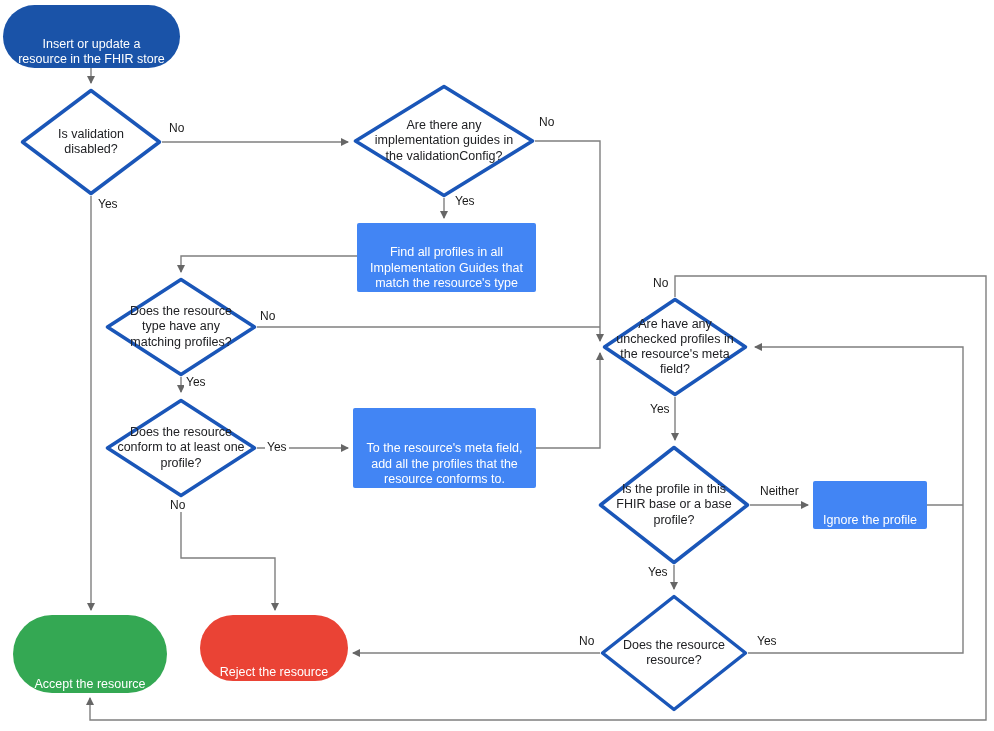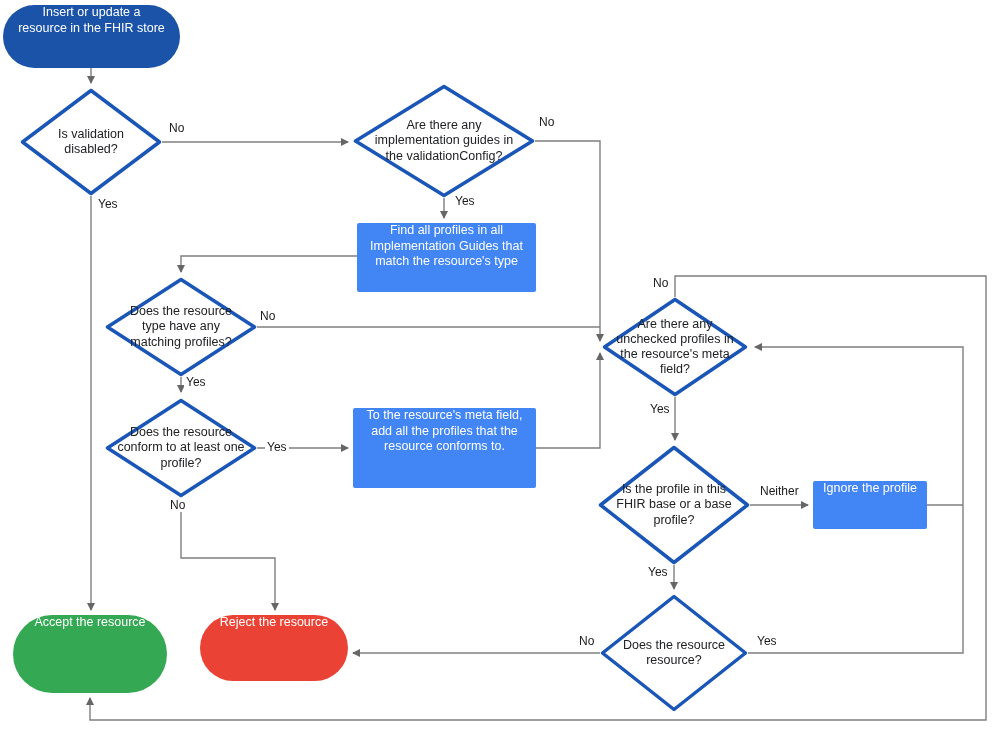--- a/index.html
+++ b/index.html
@@ -1,21 +1,21 @@
 <!DOCTYPE html>
 <html style="--start-bg: #1a53a8; --process-bg: #4285f4; --accept-bg: #34a853; --reject-bg: #ea4335; --diamond-border: #1a56b8; --line: #7f7f7f; --arrow: #666666;"><head>
 <meta charset="utf-8">
 <style>
   html,body{margin:0;padding:0;background:#fff;}
   #canvas{
     position:relative;width:994px;height:731px;background:#fff;overflow:hidden;
     font-family:"Liberation Sans",sans-serif;color:#202124;
   }
   #edges{position:absolute;left:0;top:0;width:994px;height:731px;}
-  .node{position:absolute;display:flex;align-items:flex-start;justify-content:center;
+  .node{position:absolute;display:flex;align-items:flex-end;justify-content:center;
         text-align:center;box-sizing:border-box;line-height:1.25;}
   .stadium{border-radius:40px;color:#fff;font-size:12.5px;padding:0 14px;}
   .start{background:var(--start-bg);}
   .accept{background:var(--accept-bg);}
   .reject{background:var(--reject-bg);}
   .process{background:var(--process-bg);color:#fff;border-radius:2px;
            font-size:12.5px;padding:0 10px;}
   .diamond{position:absolute;}
   .diamond svg{position:absolute;left:0;top:0;width:100%;height:100%;overflow:visible;}
   .diamond polygon{fill:#fff;stroke:var(--diamond-border);stroke-width:3.5;stroke-linejoin:round;}
@@ -107,21 +107,21 @@
     <svg>
         <polygon points="76,2.5 149.5,50 76,97.5 2.5,50"></polygon>
       </svg>
     <div class="dtext">Does the resource conform to at least one profile?</div>
   </div>
 
   <div class="diamond" style="left:602px;top:297px;width:146px;height:100px">
     <svg>
         <polygon points="73,2.5 143.5,50 73,97.5 2.5,50"></polygon>
       </svg>
-    <div class="dtext">Are there any unchecked profiles in the resource's meta field?</div>
+    <div class="dtext">Are have any unchecked profiles in the resource's meta field?</div>
   </div>
 
   <div class="diamond" style="left:598px;top:445px;width:152px;height:120px">
     <svg>
         <polygon points="76,2.5 149.5,60 76,117.5 2.5,60"></polygon>
       </svg>
     <div class="dtext">Is the profile in this FHIR base or a base profile?</div>
   </div>
 
   <div class="diamond" style="left:600px;top:594px;width:148px;height:118px">

